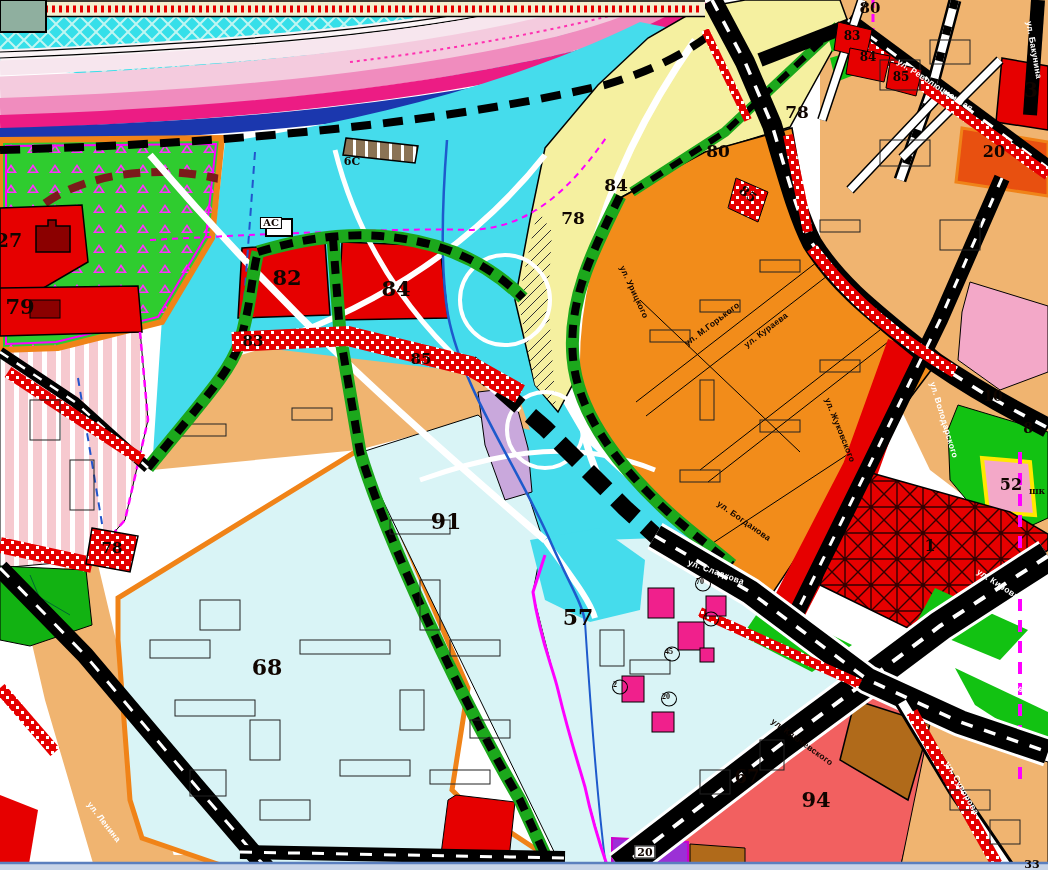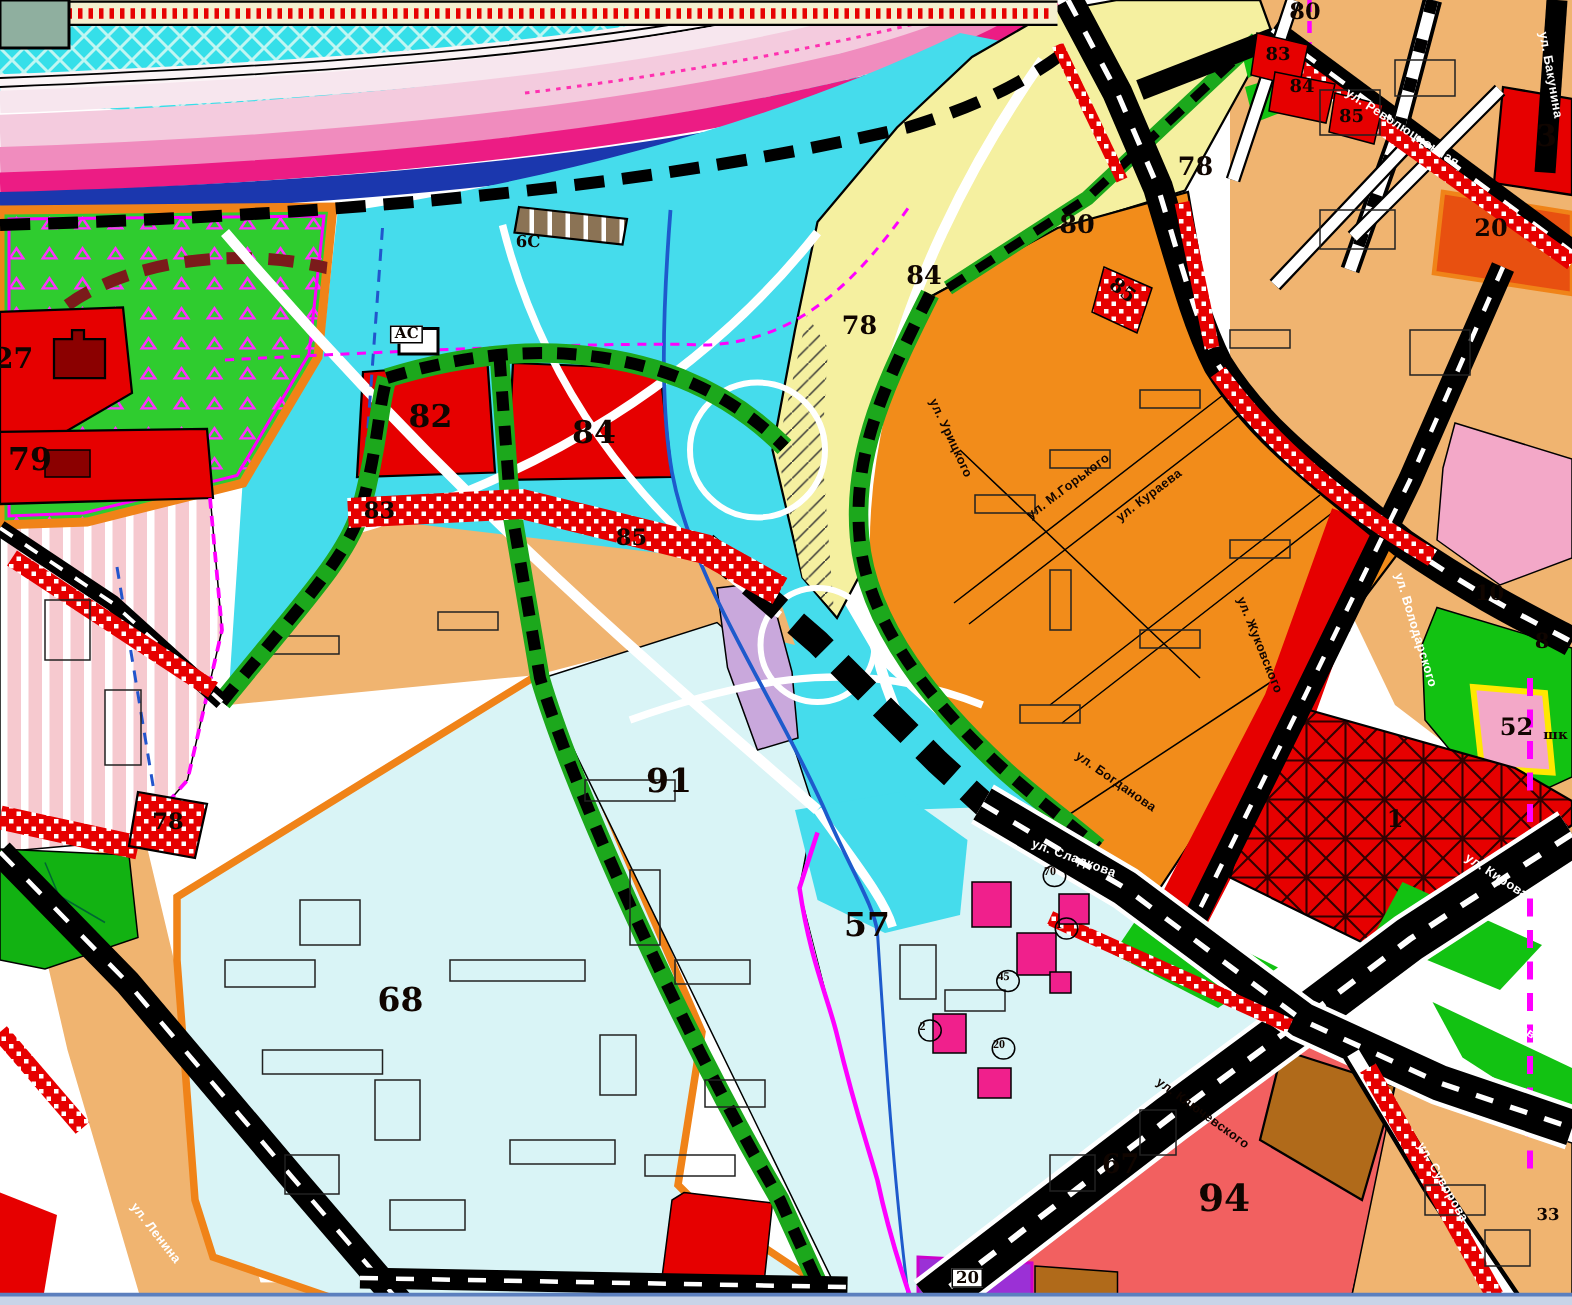--- a/index.html
+++ b/index.html
@@ -310,37 +310,37 @@
       <span class="lbl zone" style="left: 396px; top: 288px; font-size: 21px; transform: translate(-50%, -50%) rotate(0deg);">84</span>
       <span class="lbl zone" style="left: 253px; top: 341px; font-size: 15px; transform: translate(-50%, -50%) rotate(0deg);">83</span>
       <span class="lbl zone" style="left: 421px; top: 359px; font-size: 15px; transform: translate(-50%, -50%) rotate(0deg);">85</span>
       <span class="lbl zone" style="left: 20px; top: 306px; font-size: 21px; transform: translate(-50%, -50%) rotate(0deg);">79</span>
       <span class="lbl zone" style="left: 9px; top: 240px; font-size: 19px; transform: translate(-50%, -50%) rotate(0deg);">27</span>
       <span class="lbl zone" style="left: 112px; top: 548px; font-size: 15px; transform: translate(-50%, -50%) rotate(0deg);">78</span>
       <span class="lbl zone" style="left: 267px; top: 667px; font-size: 22px; transform: translate(-50%, -50%) rotate(0deg);">68</span>
       <span class="lbl zone" style="left: 446px; top: 477px; font-size: 22px; transform: translate(-50%, -50%) rotate(0deg); margin-top: 44px;">91</span>
       <span class="lbl zone" style="left: 578px; top: 617px; font-size: 22px; transform: translate(-50%, -50%) rotate(0deg);">57</span>
       <span class="lbl zone" style="left: 747px; top: 777px; font-size: 18px; transform: translate(-50%, -50%) rotate(0deg);">67</span>
-      <span class="lbl zone" style="left: 816px; top: 799px; font-size: 25px; transform: translate(-50%, -50%) rotate(0deg);">94</span>
+      <span class="lbl zone" style="left: 816px; top: 799px; font-size: 21px; transform: translate(-50%, -50%) rotate(0deg);">94</span>
       <span class="lbl zone" style="left: 573px; top: 218px; font-size: 17px; transform: translate(-50%, -50%) rotate(0deg);">78</span>
       <span class="lbl zone" style="left: 616px; top: 185px; font-size: 17px; transform: translate(-50%, -50%) rotate(0deg);">84</span>
       <span class="lbl zone" style="left: 718px; top: 151px; font-size: 17px; transform: translate(-50%, -50%) rotate(0deg);">80</span>
       <span class="lbl zone" style="left: 797px; top: 112px; font-size: 17px; transform: translate(-50%, -50%) rotate(0deg);">78</span>
       <span class="lbl zone" style="left: 870px; top: 8px; font-size: 15px; transform: translate(-50%, -50%) rotate(0deg);">80</span>
       <span class="lbl zone" style="left: 852px; top: 36px; font-size: 12px; transform: translate(-50%, -50%) rotate(0deg);">83</span>
       <span class="lbl zone" style="left: 868px; top: 57px; font-size: 12px; transform: translate(-50%, -50%) rotate(0deg);">84</span>
       <span class="lbl zone" style="left: 901px; top: 77px; font-size: 12px; transform: translate(-50%, -50%) rotate(0deg);">85</span>
       <span class="lbl zone" style="left: 748px; top: 194px; font-size: 13px; transform: translate(-50%, -50%) rotate(38deg);">85</span>
       <span class="lbl zone" style="left: 1031px; top: 90px; font-size: 20px; transform: translate(-50%, -50%) rotate(0deg);">3</span>
       <span class="lbl zone" style="left: 994px; top: 152px; font-size: 16px; transform: translate(-50%, -50%) rotate(0deg);">20</span>
       <span class="lbl zone" style="left: 993px; top: 396px; font-size: 14px; transform: translate(-50%, -50%) rotate(0deg);">10</span>
       <span class="lbl zone" style="left: 1028px; top: 428px; font-size: 14px; transform: translate(-50%, -50%) rotate(0deg);">8</span>
       <span class="lbl zone" style="left: 1011px; top: 485px; font-size: 16px; transform: translate(-50%, -50%) rotate(0deg);">52</span>
       <span class="lbl zone" style="left: 930px; top: 546px; font-size: 16px; transform: translate(-50%, -50%) rotate(0deg);">1</span>
-      <span class="lbl zone" style="left: 1032px; top: 810px; font-size: 11px; transform: translate(-50%, -50%) rotate(0deg);">33</span>
+      <span class="lbl zone" style="left: 1032px; top: 864px; font-size: 11px; transform: translate(-50%, -50%) rotate(0deg);">33</span>
       <span class="lbl street" style="left: 998px; top: 584px; font-size: 8.5px; color: rgb(255, 255, 255); transform: translate(-50%, -50%) rotate(33deg);">ул. Кирова</span>
       <span class="lbl street" style="left: 1002px; top: 676px; font-size: 8.5px; color: rgb(255, 255, 255); transform: translate(-50%, -50%) rotate(35deg);">ул. Миронова</span>
       <span class="lbl street" style="left: 716px; top: 572px; font-size: 8.5px; color: rgb(255, 255, 255); transform: translate(-50%, -50%) rotate(20deg);">ул. Сладкова</span>
       <span class="lbl street" style="left: 944px; top: 420px; font-size: 8.5px; color: rgb(255, 255, 255); transform: translate(-50%, -50%) rotate(73deg);">ул. Володарского</span>
       <span class="lbl street" style="left: 935px; top: 85px; font-size: 8.5px; color: rgb(255, 255, 255); transform: translate(-50%, -50%) rotate(33deg);">ул. Революционная</span>
       <span class="lbl street" style="left: 1034px; top: 50px; font-size: 8.5px; color: rgb(255, 255, 255); transform: translate(-50%, -50%) rotate(80deg);">ул. Бакунина</span>
       <span class="lbl street" style="left: 962px; top: 788px; font-size: 8.5px; color: rgb(255, 255, 255); transform: translate(-50%, -50%) rotate(60deg);">ул. Суворова</span>
       <span class="lbl street" style="left: 104px; top: 822px; font-size: 8.5px; color: rgb(255, 255, 255); transform: translate(-50%, -50%) rotate(52deg);">ул. Ленина</span>
       <span class="lbl street" style="left: 712px; top: 324px; font-size: 8.5px; color: rgb(16, 5, 0); transform: translate(-50%, -50%) rotate(-37deg);">ул. М.Горького</span>
       <span class="lbl street" style="left: 766px; top: 330px; font-size: 8.5px; color: rgb(16, 5, 0); transform: translate(-50%, -50%) rotate(-37deg);">ул. Кураева</span>

